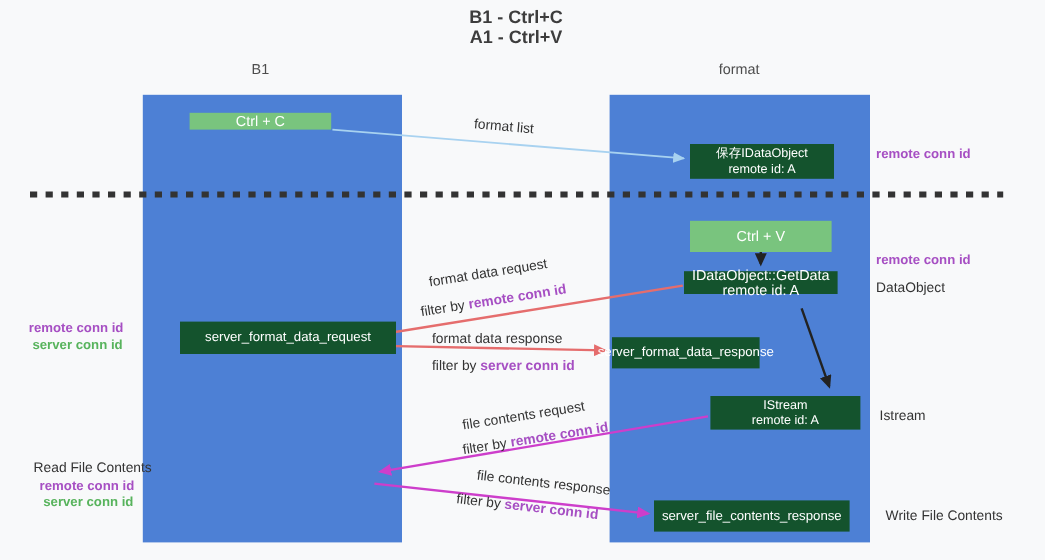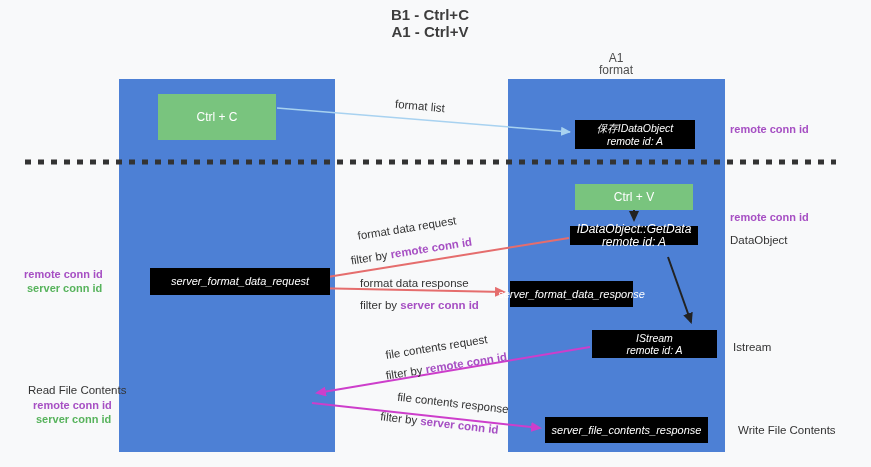--- a/index.html
+++ b/index.html
@@ -2,44 +2,44 @@
 <html><head>
 <meta charset="utf-8">
 <style>
   html,body{margin:0;padding:0;}
   body{font-family:"Liberation Sans", sans-serif;}
   .stage{position:relative;width:871px;height:467px;background:#f8f9fa;overflow:hidden;}
   .title{position:absolute;left:0;top:6px;width:860px;text-align:center;font-size:15px;line-height:17px;color:#3d3d3d;font-weight:bold;}
   .colhdr{position:absolute;width:216px;text-align:center;font-size:12px;line-height:12px;color:#4d4d4d;}
   .col{position:absolute;background:#4d80d5;}
   .box{position:absolute;display:flex;flex-direction:column;align-items:center;justify-content:center;color:#fff;text-align:center;font-size:11px;line-height:12.5px;white-space:nowrap;}
-  .orange{background:#000000;font-style:italic;}
+  .orange{background:#14532d;}
   .green{background:#79c47e;font-size:12px;}
   .lbl{position:absolute;font-size:11.5px;color:#333;white-space:nowrap;}
   .bold-purple{color:#a64fc3;font-weight:bold;}
   .bold-green{color:#57b35c;font-weight:bold;}
   .rot-n9{transform:rotate(-9deg);}
   .rot-5{transform:rotate(5deg);}
   .rot-6{transform:rotate(6.5deg);}
   svg.arrows{position:absolute;left:0;top:0;pointer-events:none;}
 </style>
 </head>
 <body>
 
 <div class="stage">
 
   <div class="title">
     <div>B1 - Ctrl+C</div>
     <div>A1 - Ctrl+V</div>
   </div>
 
   <div class="colhdr" style="left:109px;top:52px;">
+    <div>B1</div>
   </div>
   <div class="colhdr" style="left:508px;top:52px;">
-    <div>A1</div>
     <div>format</div>
   </div>
 
   <div class="col" style="left:119px;top:79px;width:216px;height:373px;"></div>
   <div class="col" style="left:508px;top:79px;width:217px;height:373px;"></div>
 
   <svg class="arrows" width="871" height="467" viewBox="0 0 871 467">
     <defs>
       <marker id="ah-blue" markerWidth="11" markerHeight="9" refX="9" refY="4.5" orient="auto" markerUnits="userSpaceOnUse">
           <path d="M0,0 L10,4.5 L0,9 z" fill="#a8d2f0"></path>
@@ -59,21 +59,21 @@
 
     <line x1="277" y1="108" x2="570" y2="132" stroke="#a8d2f0" stroke-width="1.5" marker-end="url(#ah-blue)"></line>
     <line x1="634" y1="199" x2="634" y2="220" stroke="#222222" stroke-width="2" marker-end="url(#ah-black)"></line>
     <line x1="668" y1="257" x2="691" y2="322" stroke="#222222" stroke-width="2" marker-end="url(#ah-black)"></line>
     <line x1="569" y1="238" x2="315" y2="279" stroke="#e56d6d" stroke-width="2" marker-end="url(#ah-red)"></line>
     <line x1="310" y1="288" x2="504" y2="292" stroke="#e56d6d" stroke-width="2" marker-end="url(#ah-red)"></line>
     <line x1="590" y1="347" x2="317" y2="393" stroke="#cd3ecb" stroke-width="2" marker-end="url(#ah-magenta)"></line>
     <line x1="312" y1="403" x2="540" y2="428" stroke="#cd3ecb" stroke-width="2" marker-end="url(#ah-magenta)"></line>
   </svg>
 
-  <div class="box green" style="left:158px;top:94px;width:118px;height:46px;">
+  <div class="box green" style="left:158px;top:94px;width:118px;height:14px;">
     <span>Ctrl + C</span>
   </div>
 
   <div class="box orange" style="left:575px;top:120px;width:120px;height:29px;font-size:10.5px;">
     <span>保存IDataObject</span>
     <span>remote id: A</span>
   </div>
 
   <div class="box green" style="left:575px;top:184px;width:118px;height:26px;">
     <span>Ctrl + V</span>

